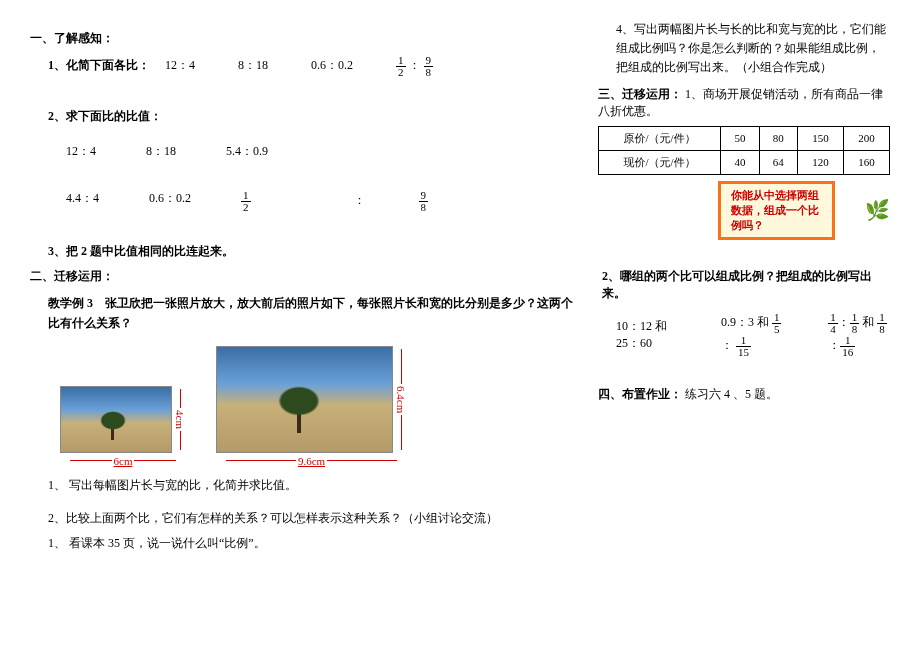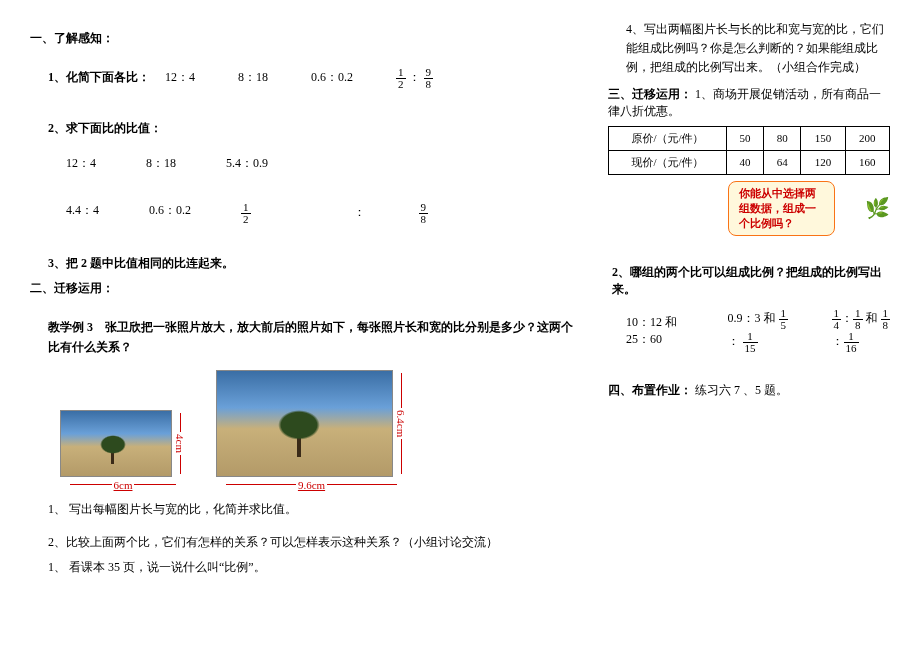--- a/index.html
+++ b/index.html
@@ -7,32 +7,32 @@
     padding: 20px 30px;
     font-family: "SimSun", "Songti SC", serif;
     font-size: 12px;
     color: #000;
     width: 920px;
     box-sizing: border-box;
     background: #fff;
   }
   .columns {
     display: flex;
-    gap: 30px;
+    gap: 20px;
   }
   .col {
     flex: 1;
   }
   .section-title {
     font-weight: bold;
     margin: 10px 0 6px 0;
   }
   .indent1 {
     margin-left: 18px;
-    margin-top: 20px;
+    margin-top: 8px;
   }
   .ratio-line {
     display: flex;
     margin-left: 36px;
     margin-top: 18px;
     margin-bottom: 18px;
   }
   .ratio-line span {
     margin-right: 50px;
     white-space: nowrap;
@@ -149,22 +149,22 @@
     font-weight: normal;
   }
   .callout-row {
     display: flex;
     align-items: center;
     margin-top: 6px;
     margin-left: 120px;
   }
   .callout {
     background: #fff8dc;
-    border: 1px solid #f97316;
-    border-radius: 8px;
+    border: 3px solid #f97316;
+    border-radius: 0;
     padding: 4px 10px;
     font-size: 11px;
     color: #c00;
     font-weight: bold;
   }
   .plant {
     margin-left: 30px;
     font-size: 20px;
     color: #2a6a2a;
   }
@@ -287,16 +287,16 @@
       <span>
         <span class="frac"><span class="num">1</span><span class="den">4</span></span><span>：</span><span class="frac"><span class="num">1</span><span class="den">8</span></span>
         <span> 和 </span>
         <span class="frac"><span class="num">1</span><span class="den">8</span></span><span>：</span><span class="frac"><span class="num">1</span><span class="den">16</span></span>
       </span>
     </div>
 
 
     <div style="margin-top:28px">
       <span class="bold">四、布置作业：</span>
-      <span>练习六 7 、5 题。</span>
+      <span>练习六 4 、5 题。</span>
     </div>
   </div>
 </div>
 
 </body></html>

